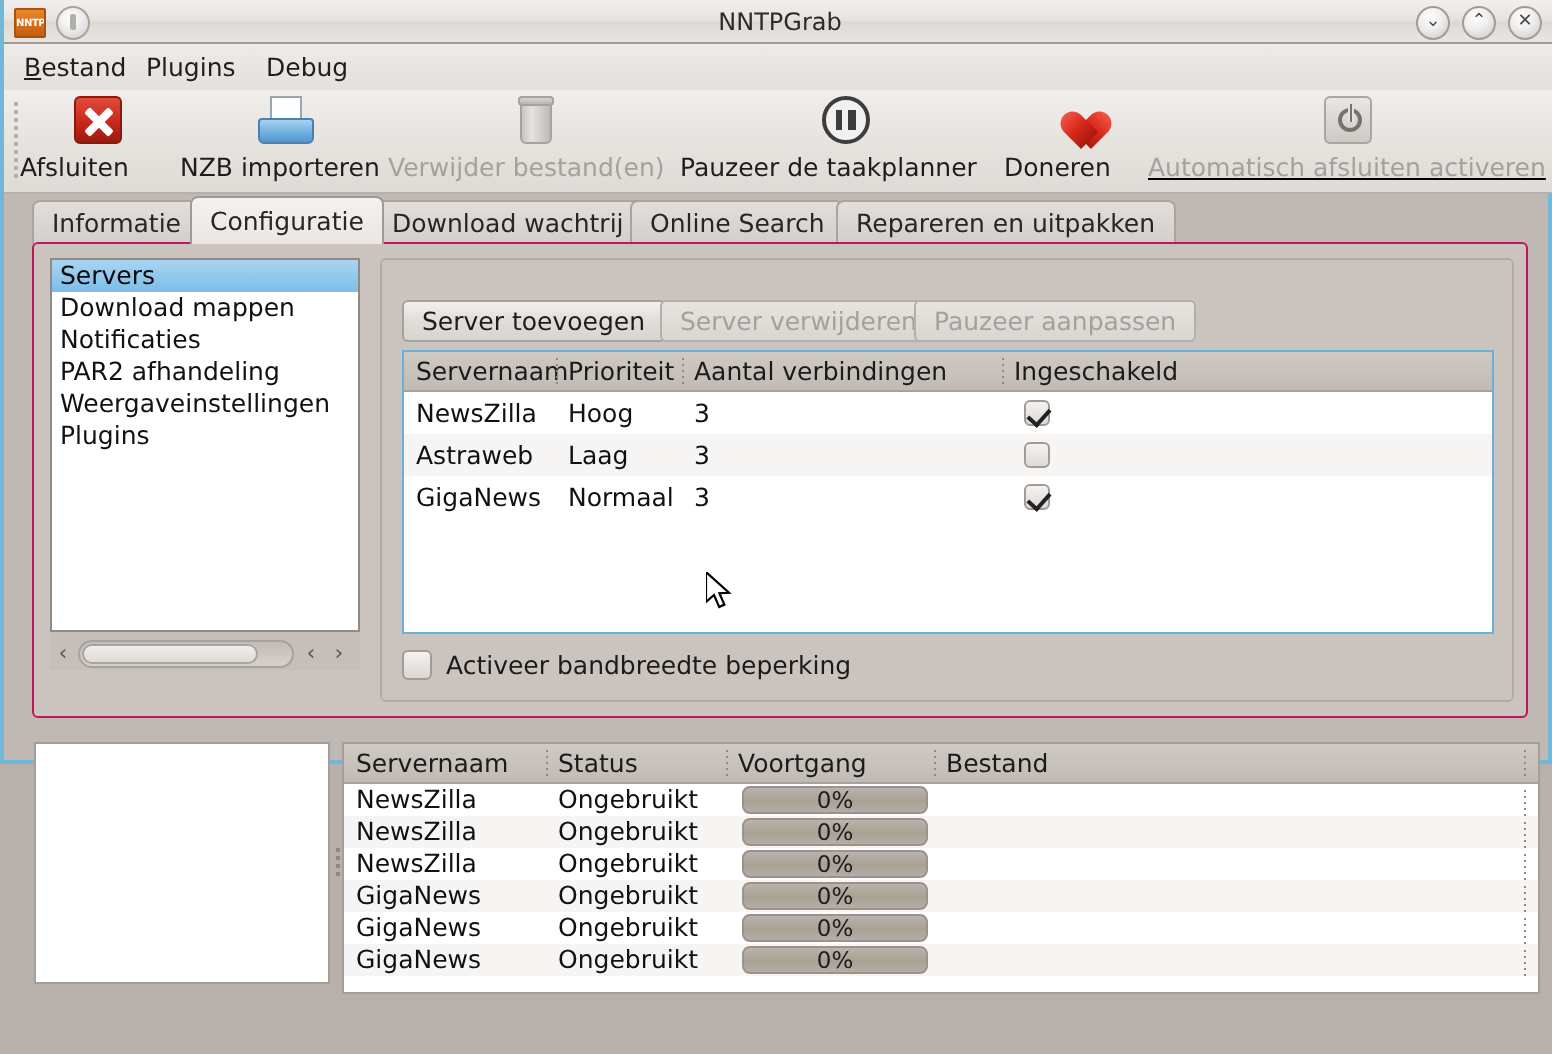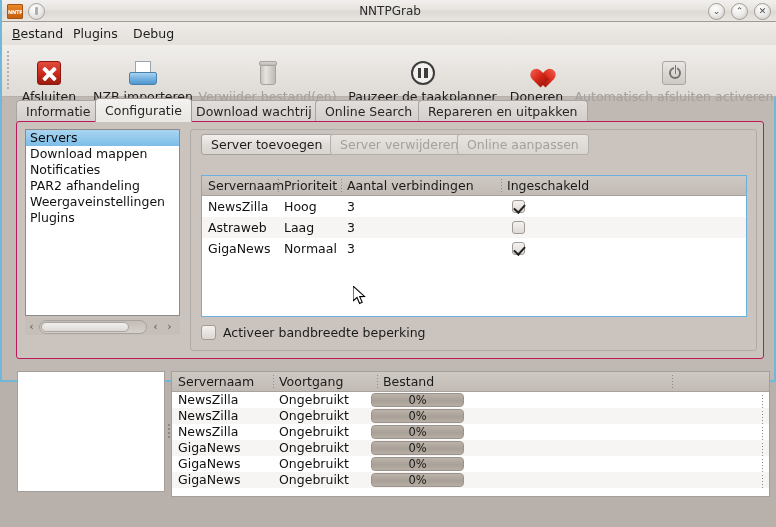--- a/index.html
+++ b/index.html
@@ -92,22 +92,21 @@
     border-bottom: 1px solid #b6b1ac;
   }
   #tb-grip {
     position: absolute; left: 4px; top: 6px; width: 6px; height: 40px;
   }
   #tb-grip:before {
     content: ""; position: absolute; left: 1px; top: 0; width: 2px; height: 40px;
     background-image: repeating-linear-gradient(to bottom, #b5b0ab 0 2px, transparent 2px 4px);
   }
   .tb-item {
-    position: absolute; top: 16px; height: 48px;
-    text-align: center;
+    position: absolute; top: 3px; height: 48px;
   }
   .tb-ico { height: 26px; position: relative; margin: 0 auto 2px; }
   .tb-label { font-size: 12.5px; color: #1d1d1d; white-space: nowrap; }
   .tb-item.disabled .tb-label { color: #a5a09b; }
 
   
   .ico-close {
     width: 24px; height: 24px; margin-top: 1px;
     background: linear-gradient(to bottom, #e24b3c 0%, #c8291b 55%, #9b1b10 100%);
     border: 1px solid #8d190e; border-radius: 3px;
@@ -256,21 +255,21 @@
 
   
   #server-group {
     position: absolute; left: 173px; top: 7px;
     width: 567px; height: 222px;
     background: #cbc4be;
     border: 1px solid #b0aba6;
     border-radius: 3px;
   }
   .btn {
-    position: absolute; top: 4px; height: 21px;
+    position: absolute; top: 20px; height: 21px;
     padding: 0 9px; line-height: 20px;
     font-size: 12.5px; color: #1d1d1d;
     background: linear-gradient(to bottom, #f2f0ee 0%, #e0dcd8 52%, #d8d4d0 100%);
     border: 1px solid #a6a19c; border-radius: 3px;
     white-space: nowrap;
   }
   .btn.disabled { color: #a5a09b; background: linear-gradient(to bottom, #e7e3df, #d9d5d1); border-color: #b4afaa; }
   #btn-add { left: 10px; }
   #btn-del { left: 139px; }
   #btn-edit { left: 266px; }
@@ -438,21 +437,21 @@
       <div class="tb-label">Pauzeer de taakplanner</div>
     </div>
 
     <div class="tb-item" style="left:500px;width:69px;">
       <div class="tb-ico">
           <div class="ico-heart" style="margin:0 auto;"></div>
         </div>
       <div class="tb-label">Doneren</div>
     </div>
 
-    <div class="tb-item disabled" style="left:572px;width:200px;">
+    <div class="tb-item disabled" style="left:572px;width:200px;text-decoration:underline;">
       <div class="tb-ico">
           <div class="ico-power" style="margin:0 auto;">
             <div class="ring"></div>
             <div class="bar"></div>
           </div>
         </div>
       <div class="tb-label">Automatisch afsluiten activeren</div>
     </div>
   </div>
 
@@ -481,21 +480,21 @@
           <div id="sb-thumb"></div>
         </div>
         <div class="sb-arrow" id="sb-r1">‹</div>
         <div class="sb-arrow" id="sb-r2">›</div>
       </div>
     </div>
 
     <div id="server-group">
       <div class="btn" id="btn-add">Server toevoegen</div>
       <div class="btn disabled" id="btn-del">Server verwijderen</div>
-      <div class="btn disabled" id="btn-edit">Online aanpassen</div>
+      <div class="btn disabled" id="btn-edit">Pauzeer aanpassen</div>
 
       <div id="server-table">
         <div class="thead">
           <div class="th col-name">Servernaam</div>
           <div class="th col-prio">Prioriteit</div>
           <div class="th col-conn">Aantal verbindingen</div>
           <div class="th col-enab">Ingeschakeld</div>
         </div>
 
         <div class="trow">
@@ -526,20 +525,21 @@
       </div>
     </div>
   </div>
 
   <div id="bottom-left-panel"></div>
   <div id="splitter-grip"></div>
 
   <div id="conn-table">
     <div class="thead">
       <div class="th c-name">Servernaam</div>
+      <div class="th c-stat">Status</div>
       <div class="th c-prog">Voortgang</div>
       <div class="th c-file">Bestand</div>
     </div>
 
     <div class="trow">
       <div class="td c-name">NewsZilla</div>
       <div class="td c-stat">Ongebruikt</div>
       <div class="td c-prog"><span class="pbar">0%</span></div>
       <div class="td c-file"></div>
     </div>

